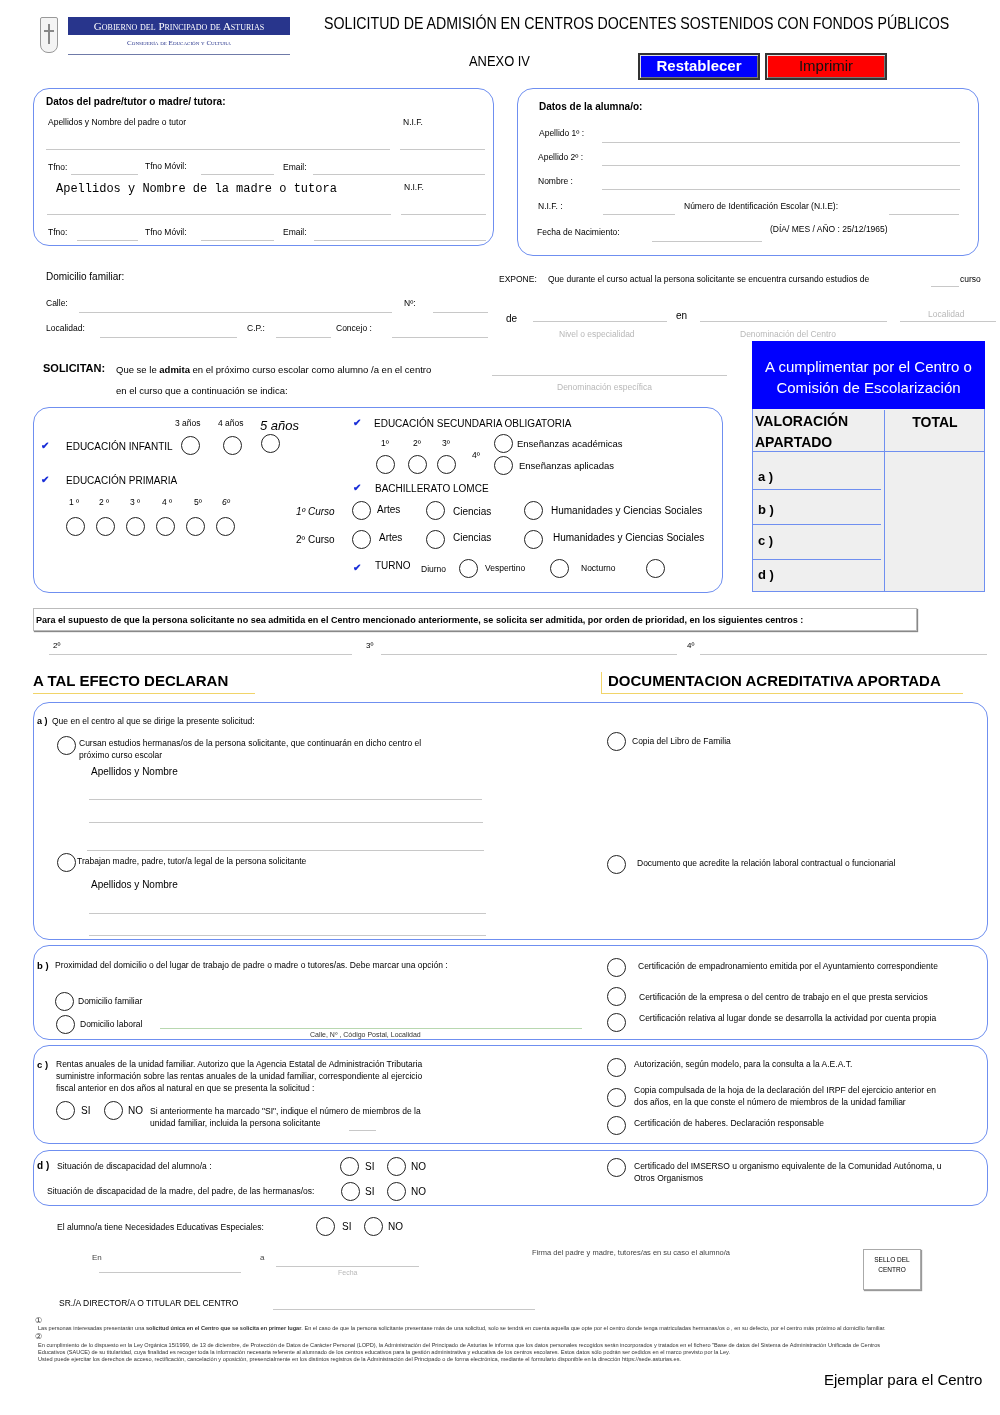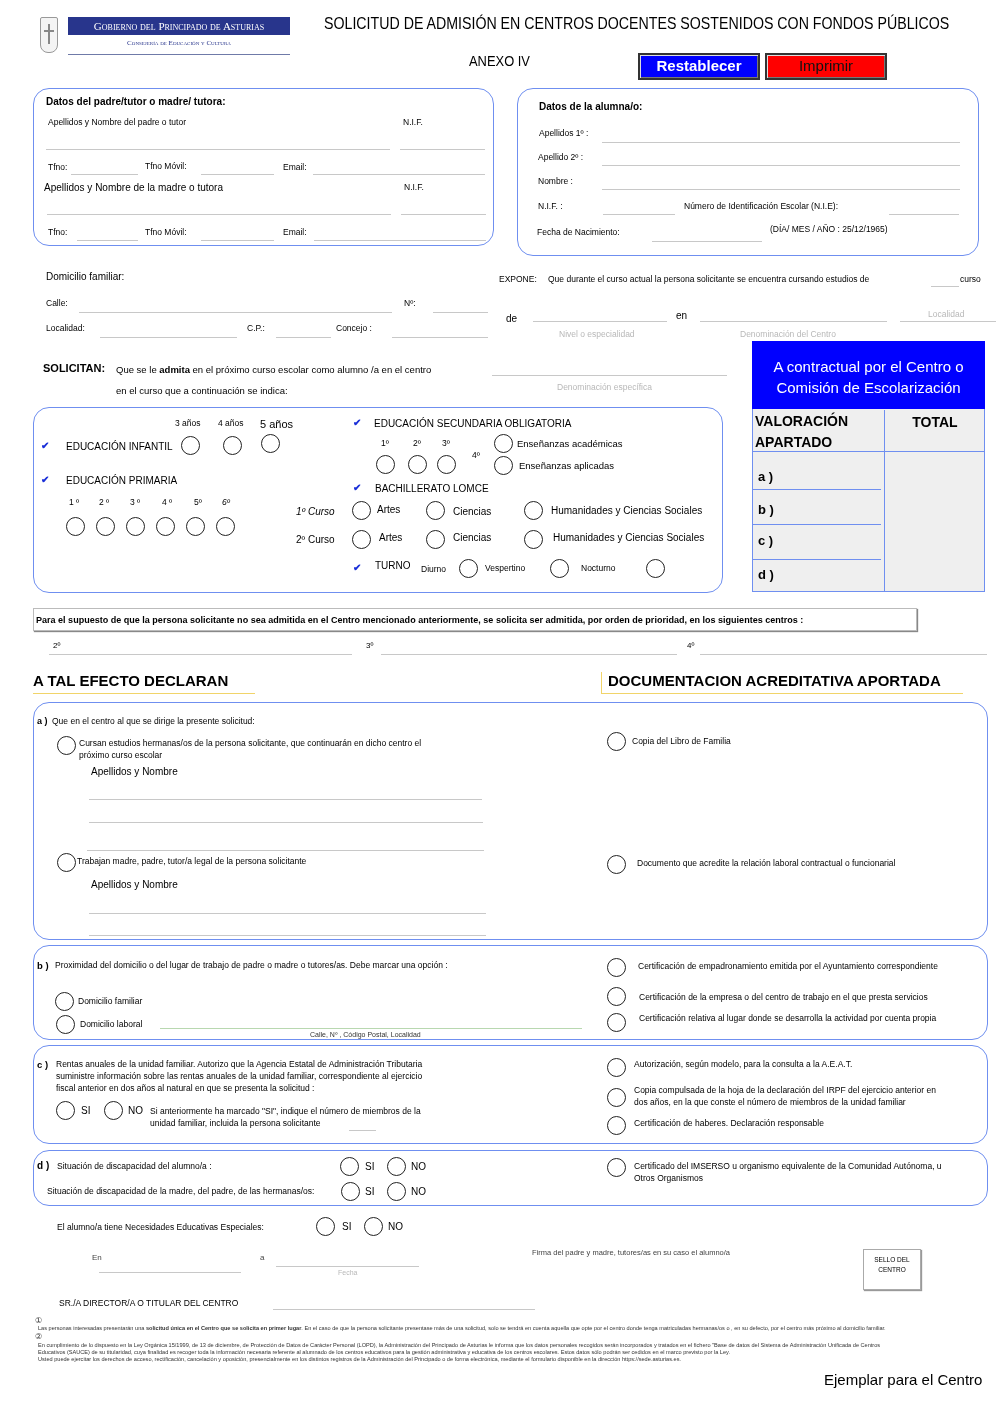--- a/index.html
+++ b/index.html
@@ -40,34 +40,34 @@
 <div class="abs" style="left:48px;top:117px;font-size:8.5px;">Apellidos y Nombre del  padre o tutor</div>
 <div class="abs" style="left:403px;top:117px;font-size:8.5px;">N.I.F.</div>
 <div class="line" style="left:46px;top:149px;width:344px;"></div>
 <div class="line" style="left:400px;top:149px;width:85px;"></div>
 <div class="abs" style="left:48px;top:162px;font-size:8.5px;">Tfno:</div>
 <div class="line" style="left:71px;top:174px;width:67px;"></div>
 <div class="abs" style="left:145px;top:161px;font-size:8.5px;">Tfno Móvil:</div>
 <div class="line" style="left:201px;top:174px;width:73px;"></div>
 <div class="abs" style="left:283px;top:162px;font-size:8.5px;">Email:</div>
 <div class="line" style="left:313px;top:174px;width:172px;"></div>
-<div class="abs" style="left:44px;top:182px;font-size:10px;">Apellidos y Nombre de la  madre o tutora</div>
+<div class="abs" style="left:56px;top:182px;font-size:12px;font-family:Liberation Mono, monospace;">Apellidos y Nombre de la  madre o tutora</div>
 <div class="abs" style="left:404px;top:182px;font-size:8.5px;">N.I.F.</div>
 <div class="line" style="left:47px;top:214px;width:344px;"></div>
 <div class="line" style="left:401px;top:214px;width:85px;"></div>
 <div class="abs" style="left:48px;top:227px;font-size:8.5px;">Tfno:</div>
 <div class="line" style="left:77px;top:240px;width:61px;"></div>
 <div class="abs" style="left:145px;top:227px;font-size:8.5px;">Tfno Móvil:</div>
 <div class="line" style="left:201px;top:240px;width:73px;"></div>
 <div class="abs" style="left:283px;top:227px;font-size:8.5px;">Email:</div>
 <div class="line" style="left:314px;top:240px;width:172px;"></div>
 
 <div class="rbox" style="left:517px;top:88px;width:462px;height:168px;"></div>
 <div class="abs" style="left:539px;top:101px;font-size:10px;font-weight:bold;">Datos de la alumna/o:</div>
-<div class="abs" style="left:539px;top:128px;font-size:8.5px;">Apellidos 1º :</div>
+<div class="abs" style="left:539px;top:128px;font-size:8.5px;">Apellido 1º :</div>
 <div class="line" style="left:602px;top:142px;width:358px;"></div>
 <div class="abs" style="left:538px;top:152px;font-size:8.5px;">Apellido 2º :</div>
 <div class="line" style="left:602px;top:165px;width:358px;"></div>
 <div class="abs" style="left:538px;top:176px;font-size:8.5px;">Nombre :</div>
 <div class="line" style="left:602px;top:189px;width:358px;"></div>
 <div class="abs" style="left:538px;top:201px;font-size:8.5px;">N.I.F. :</div>
 <div class="line" style="left:603px;top:214px;width:72px;"></div>
 <div class="abs" style="left:684px;top:201px;font-size:8.5px;">Número de Identificación  Escolar (N.I.E):</div>
 <div class="line" style="left:889px;top:214px;width:70px;"></div>
 <div class="abs" style="left:537px;top:227px;font-size:8.5px;">Fecha de Nacimiento:</div>
@@ -106,21 +106,21 @@
 <div class="line" style="left:492px;top:375px;width:235px;"></div>
 <div class="abs" style="left:116px;top:385px;font-size:9.5px;">en el  curso que a  continuación se indica:</div>
 <div class="hint" style="left:557px;top:382px;">Denominación específica</div>
 
 <div class="rbox" style="left:33px;top:407px;width:690px;height:186px;"></div>
 
 <div class="check" style="left:41px;top:440px;">✔</div>
 <div class="abs" style="left:66px;top:441px;font-size:10px;">EDUCACIÓN INFANTIL</div>
 <div class="abs" style="left:175px;top:418px;font-size:8.5px;">3  años</div>
 <div class="abs" style="left:218px;top:418px;font-size:8.5px;">4  años</div>
-<div class="abs" style="left:260px;top:418px;font-size:11px;">5  años</div>
+<div class="abs" style="left:260px;top:418px;font-size:13px;font-style:italic;">5  años</div>
 <div class="radio" style="left:181px;top:436px;"></div>
 <div class="radio" style="left:223px;top:436px;"></div>
 <div class="radio" style="left:261px;top:434px;"></div>
 
 <div class="check" style="left:41px;top:474px;">✔</div>
 <div class="abs" style="left:66px;top:475px;font-size:10px;">EDUCACIÓN PRIMARIA</div>
 <div class="abs" style="left:69px;top:497px;font-size:8.5px;">1 º</div>
 <div class="abs" style="left:99px;top:497px;font-size:8.5px;">2 º</div>
 <div class="abs" style="left:130px;top:497px;font-size:8.5px;">3 º</div>
 <div class="abs" style="left:162px;top:497px;font-size:8.5px;">4 º</div>
@@ -166,21 +166,21 @@
 
 <div class="check" style="left:353px;top:562px;">✔</div>
 <div class="abs" style="left:375px;top:560px;font-size:10px;">TURNO</div>
 <div class="abs" style="left:421px;top:564px;font-size:8.5px;">Diurno</div>
 <div class="radio" style="left:459px;top:559px;"></div>
 <div class="abs" style="left:485px;top:563px;font-size:8.5px;">Vespertino</div>
 <div class="radio" style="left:550px;top:559px;"></div>
 <div class="abs" style="left:581px;top:563px;font-size:8.5px;">Nocturno</div>
 <div class="radio" style="left:646px;top:559px;"></div>
 
-<div class="abs" style="left:752px;top:341px;width:233px;height:68px;background:#0000ff;color:#fff;font-size:15px;white-space:normal;text-align:center;line-height:21px;padding-top:15px;">A contractual por el Centro o Comisión de Escolarización</div>
+<div class="abs" style="left:752px;top:341px;width:233px;height:68px;background:#0000ff;color:#fff;font-size:15px;white-space:normal;text-align:center;line-height:21px;padding-top:15px;">A cumplimentar por el Centro o Comisión de Escolarización</div>
 <div class="abs" style="left:752px;top:409px;width:233px;height:183px;background:#efefef;border-left:1px solid #6f8ff0;border-right:1px solid #6f8ff0;border-bottom:1px solid #6f8ff0;"></div>
 <div class="abs" style="left:755px;top:411px;width:126px;font-size:14px;font-weight:bold;text-align:left;white-space:normal;line-height:21px;">VALORACIÓN APARTADO</div>
 <div class="abs" style="left:885px;top:414px;width:100px;font-size:14px;font-weight:bold;text-align:center;"></div>
 <div class="abs" style="left:885px;top:414px;width:100px;font-size:14px;font-weight:bold;text-align:center;">TOTAL</div>
 <div class="abs" style="left:884px;top:410px;width:0;height:182px;border-left:1px solid #6f8ff0;"></div>
 <div class="abs" style="left:752px;top:451px;width:233px;height:0;border-top:1px solid #6f8ff0;"></div>
 <div class="abs" style="left:758px;top:469px;font-size:13px;font-weight:bold;">a )</div>
 <div class="abs" style="left:753px;top:489px;width:128px;border-top:1px solid #6f8ff0;"></div>
 <div class="abs" style="left:758px;top:502px;font-size:13px;font-weight:bold;">b )</div>
 <div class="abs" style="left:753px;top:524px;width:128px;border-top:1px solid #6f8ff0;"></div>

